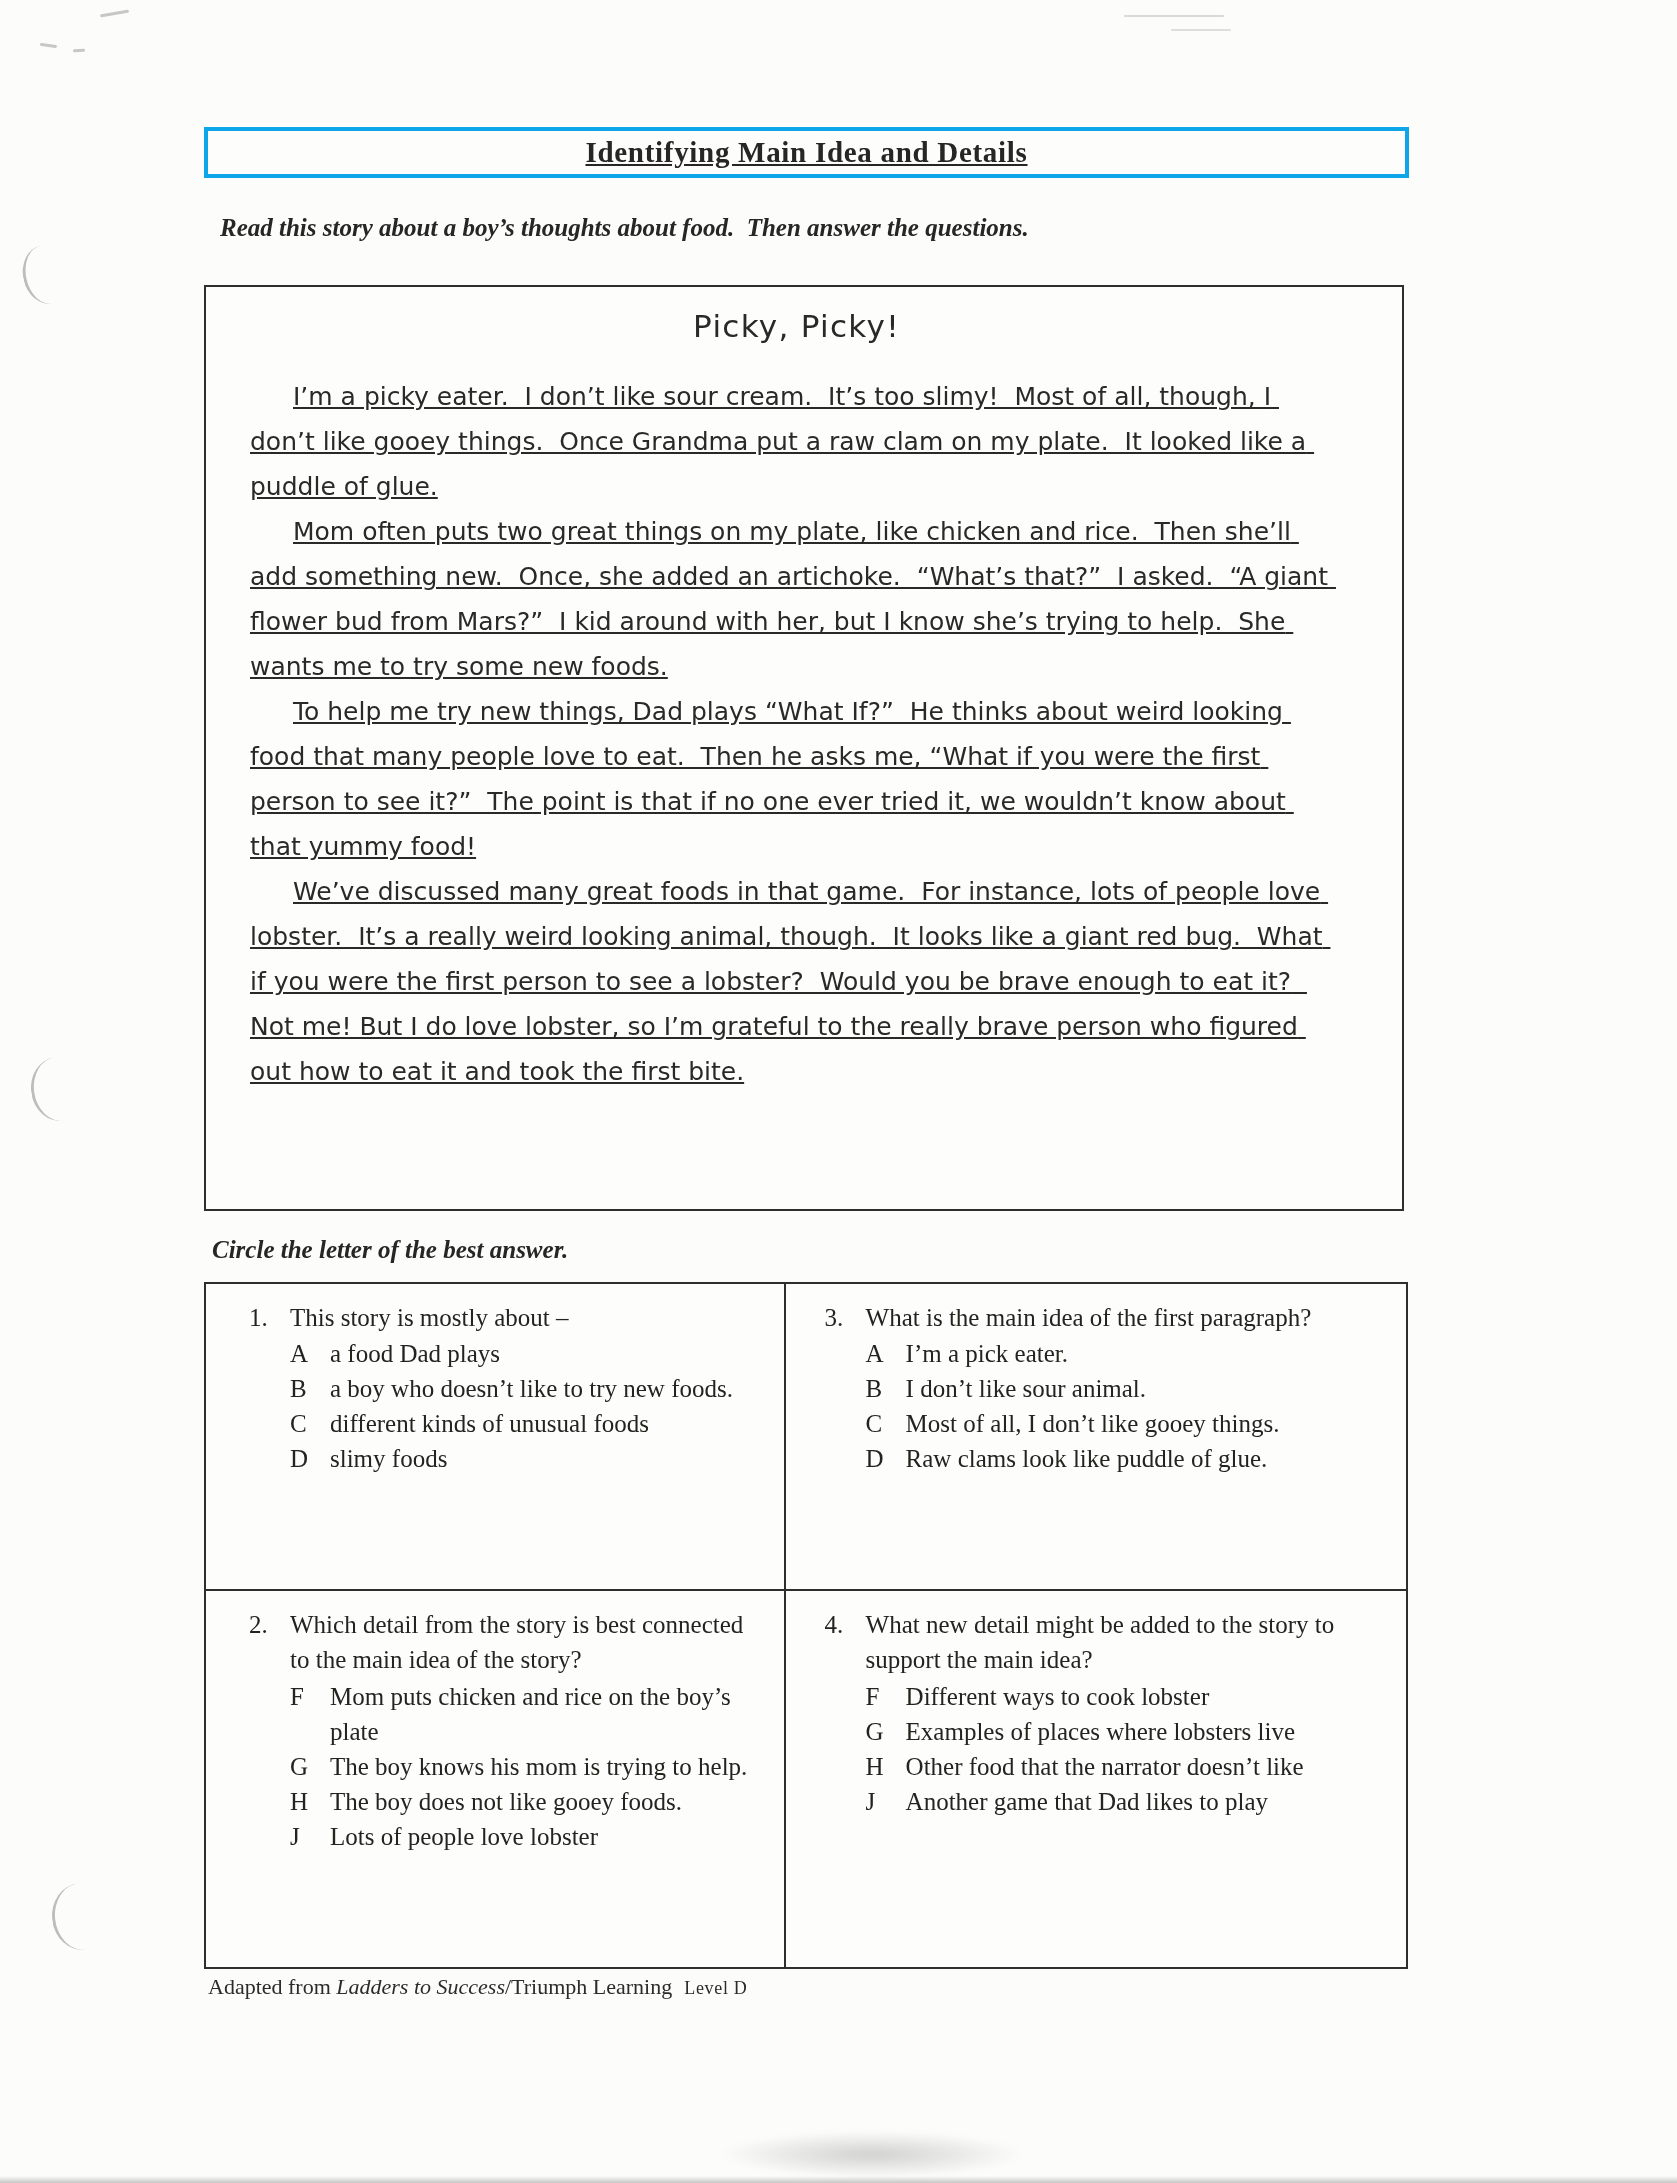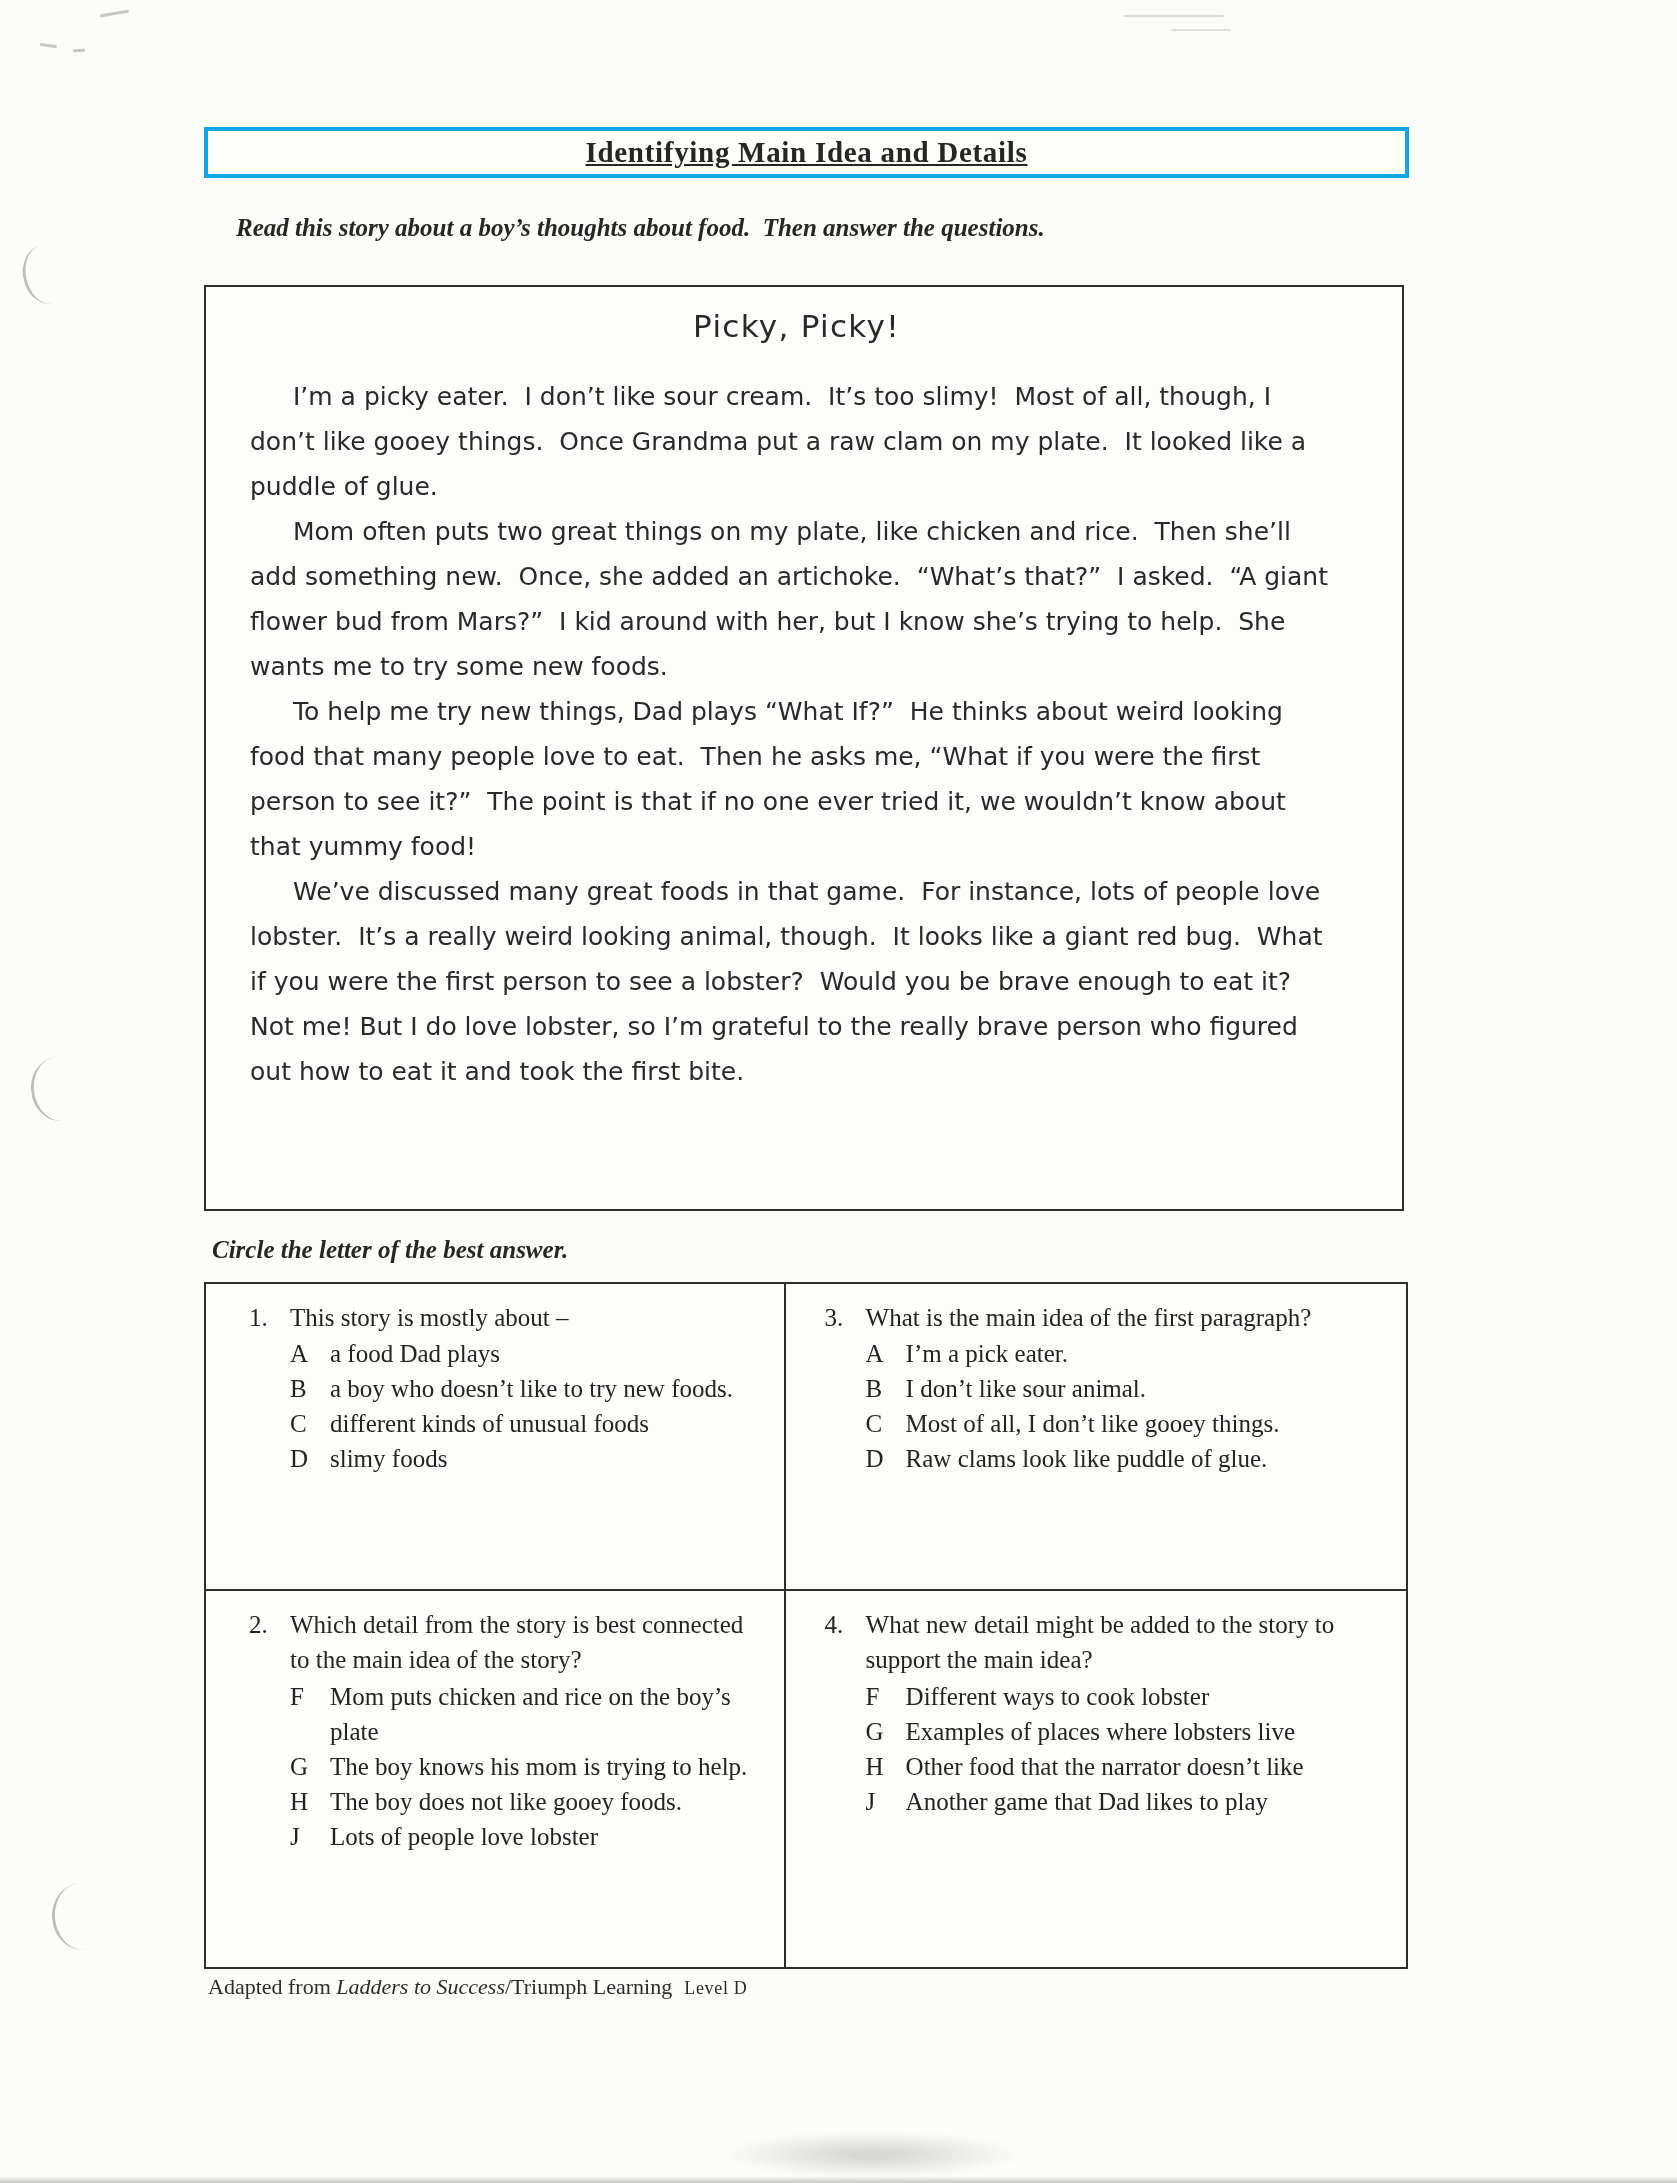--- a/index.html
+++ b/index.html
@@ -52,40 +52,40 @@
     background: #fdfdfb;
   }
   .title-text {
     font-weight: bold; font-size: 29px; letter-spacing: 0.7px;
     text-decoration: underline;
     color: #262624;
   }
 
   
   .instruction {
-    position: absolute; left: 236px; top: 214px; width: 1172px;
+    position: absolute; left: 220px; top: 214px; width: 1172px;
     font-size: 25px; font-weight: bold; font-style: italic;
     white-space: pre-wrap; color: #262624;
   }
 
   
   .story-box {
     position: absolute; left: 204px; top: 285px;
     width: 1200px; height: 926px;
     border: 2px solid #2e2e2c;
     padding: 12px 59px 0 44px;
     background: #fdfdfb;
     font-family: "DejaVu Sans", sans-serif;
     font-size: 25px; line-height: 45px; color: #29292a;
   }
   .story-title {
     text-align: center; font-size: 31px; letter-spacing: 1.3px;
     margin: 9.3px 0 29px 0; line-height: 1.2; font-weight: normal;
   }
-  .story-par { margin: 0; text-indent: 43px; white-space: pre-wrap; }
+  .story-par { margin: 0; text-indent: 43px; white-space: pre-wrap; text-decoration: underline; }
 
   
   .answer-instruction {
     position: absolute; left: 212px; top: 1236px;
     font-size: 25px; font-weight: bold; font-style: italic; color: #262624;
   }
 
   .questions-table {
     position: absolute; left: 204px; top: 1282px;
     width: 1204px; height: 687px;

